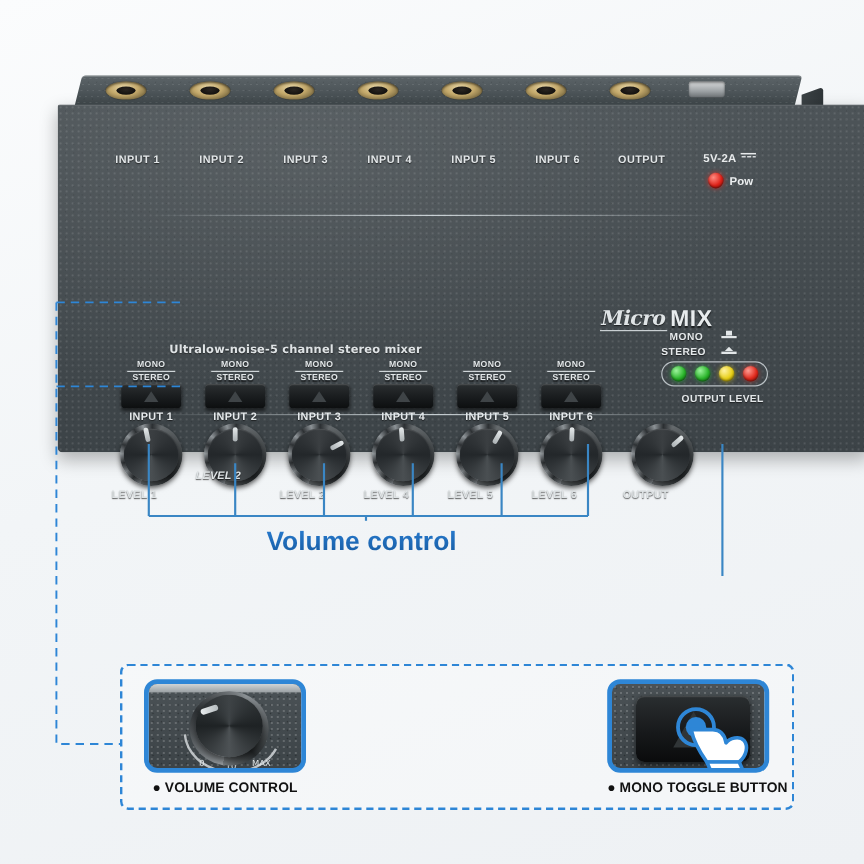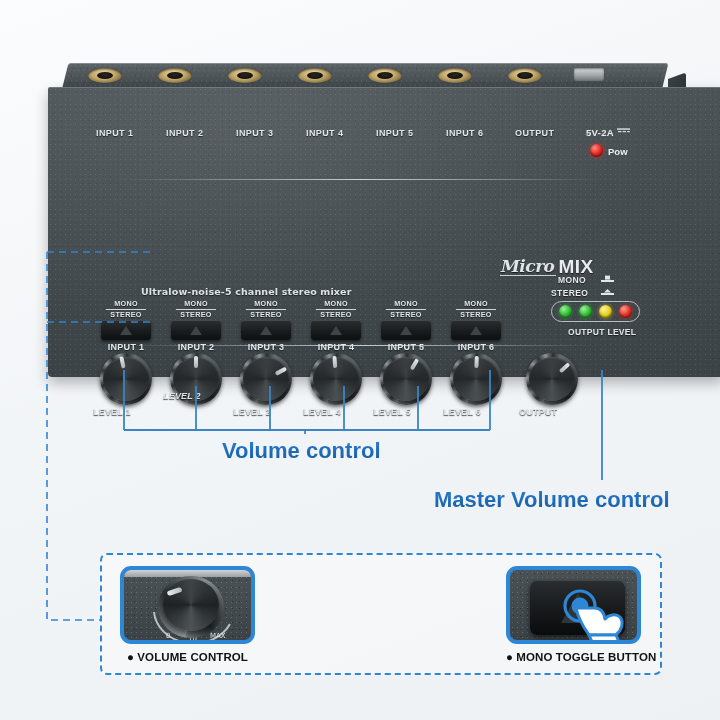--- a/index.html
+++ b/index.html
@@ -438,21 +438,20 @@
 
       <path d="M124 370 L124 430 M196 386 L196 430 M270 386 L270 430 M344 386 L344 430 M418 386 L418 430 M490 370 L490 430"></path>
       <path d="M124 430 L490 430"></path>
       <path d="M305 430 L305 434"></path>
 
       <path d="M602 370 L602 480"></path>
     </g>
   </svg>
 
   <div class="anno-text anno-vol">Volume control</div>
-  <div class="anno-text anno-master">Master Volume control</div>
 
   <div class="detail-box"></div>
 
   <div class="dcard" style="left:120px;">
     <div class="dcard-img">
       <div style="position:absolute;left:0;top:0;width:100%;height:7px;background:linear-gradient(180deg,#cfd4d6,#9aa0a3);"></div>
       <svg class="scale-arc" viewBox="0 0 84 34">
         <path d="M4 2 A 40 34 0 0 0 80 14" stroke="#e6eaec" stroke-width="2" fill="none" opacity=".75"></path>
         <g fill="#dfe4e6" font-size="7" font-family="DejaVu Sans, sans-serif">
           <text x="16" y="28">0</text>

